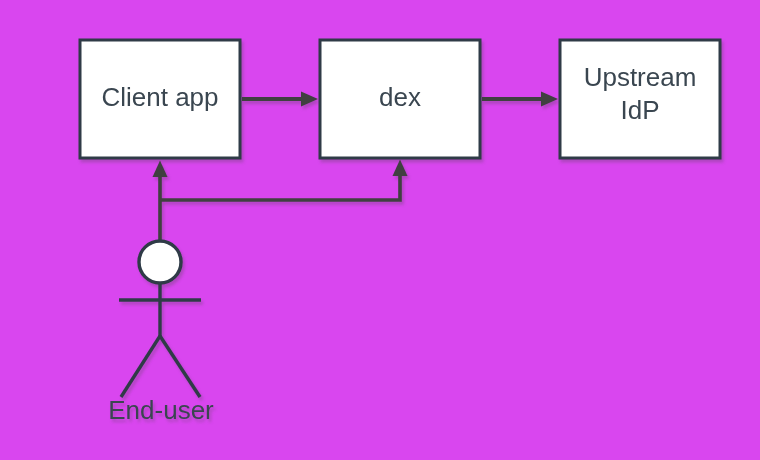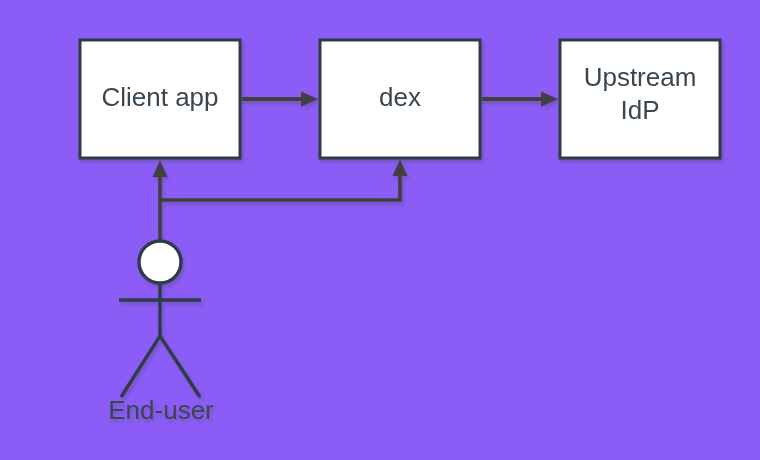--- a/index.html
+++ b/index.html
@@ -5,21 +5,21 @@
   html, body {
     margin: 0;
     padding: 0;
     background: #ffffff;
     font-family: "Liberation Sans", sans-serif;
   }
   .canvas {
     position: relative;
     width: 760px;
     height: 460px;
-    background: #8b5cf6;
+    background: #d946ef;
     overflow: hidden;
   }
   svg { display: block; }
   .shadowed {
     filter: drop-shadow(2px 3px 1.5px rgba(70,70,70,0.28));
   }
   text {
     font-family: "Liberation Sans", sans-serif;
     font-size: 26px;
   }

